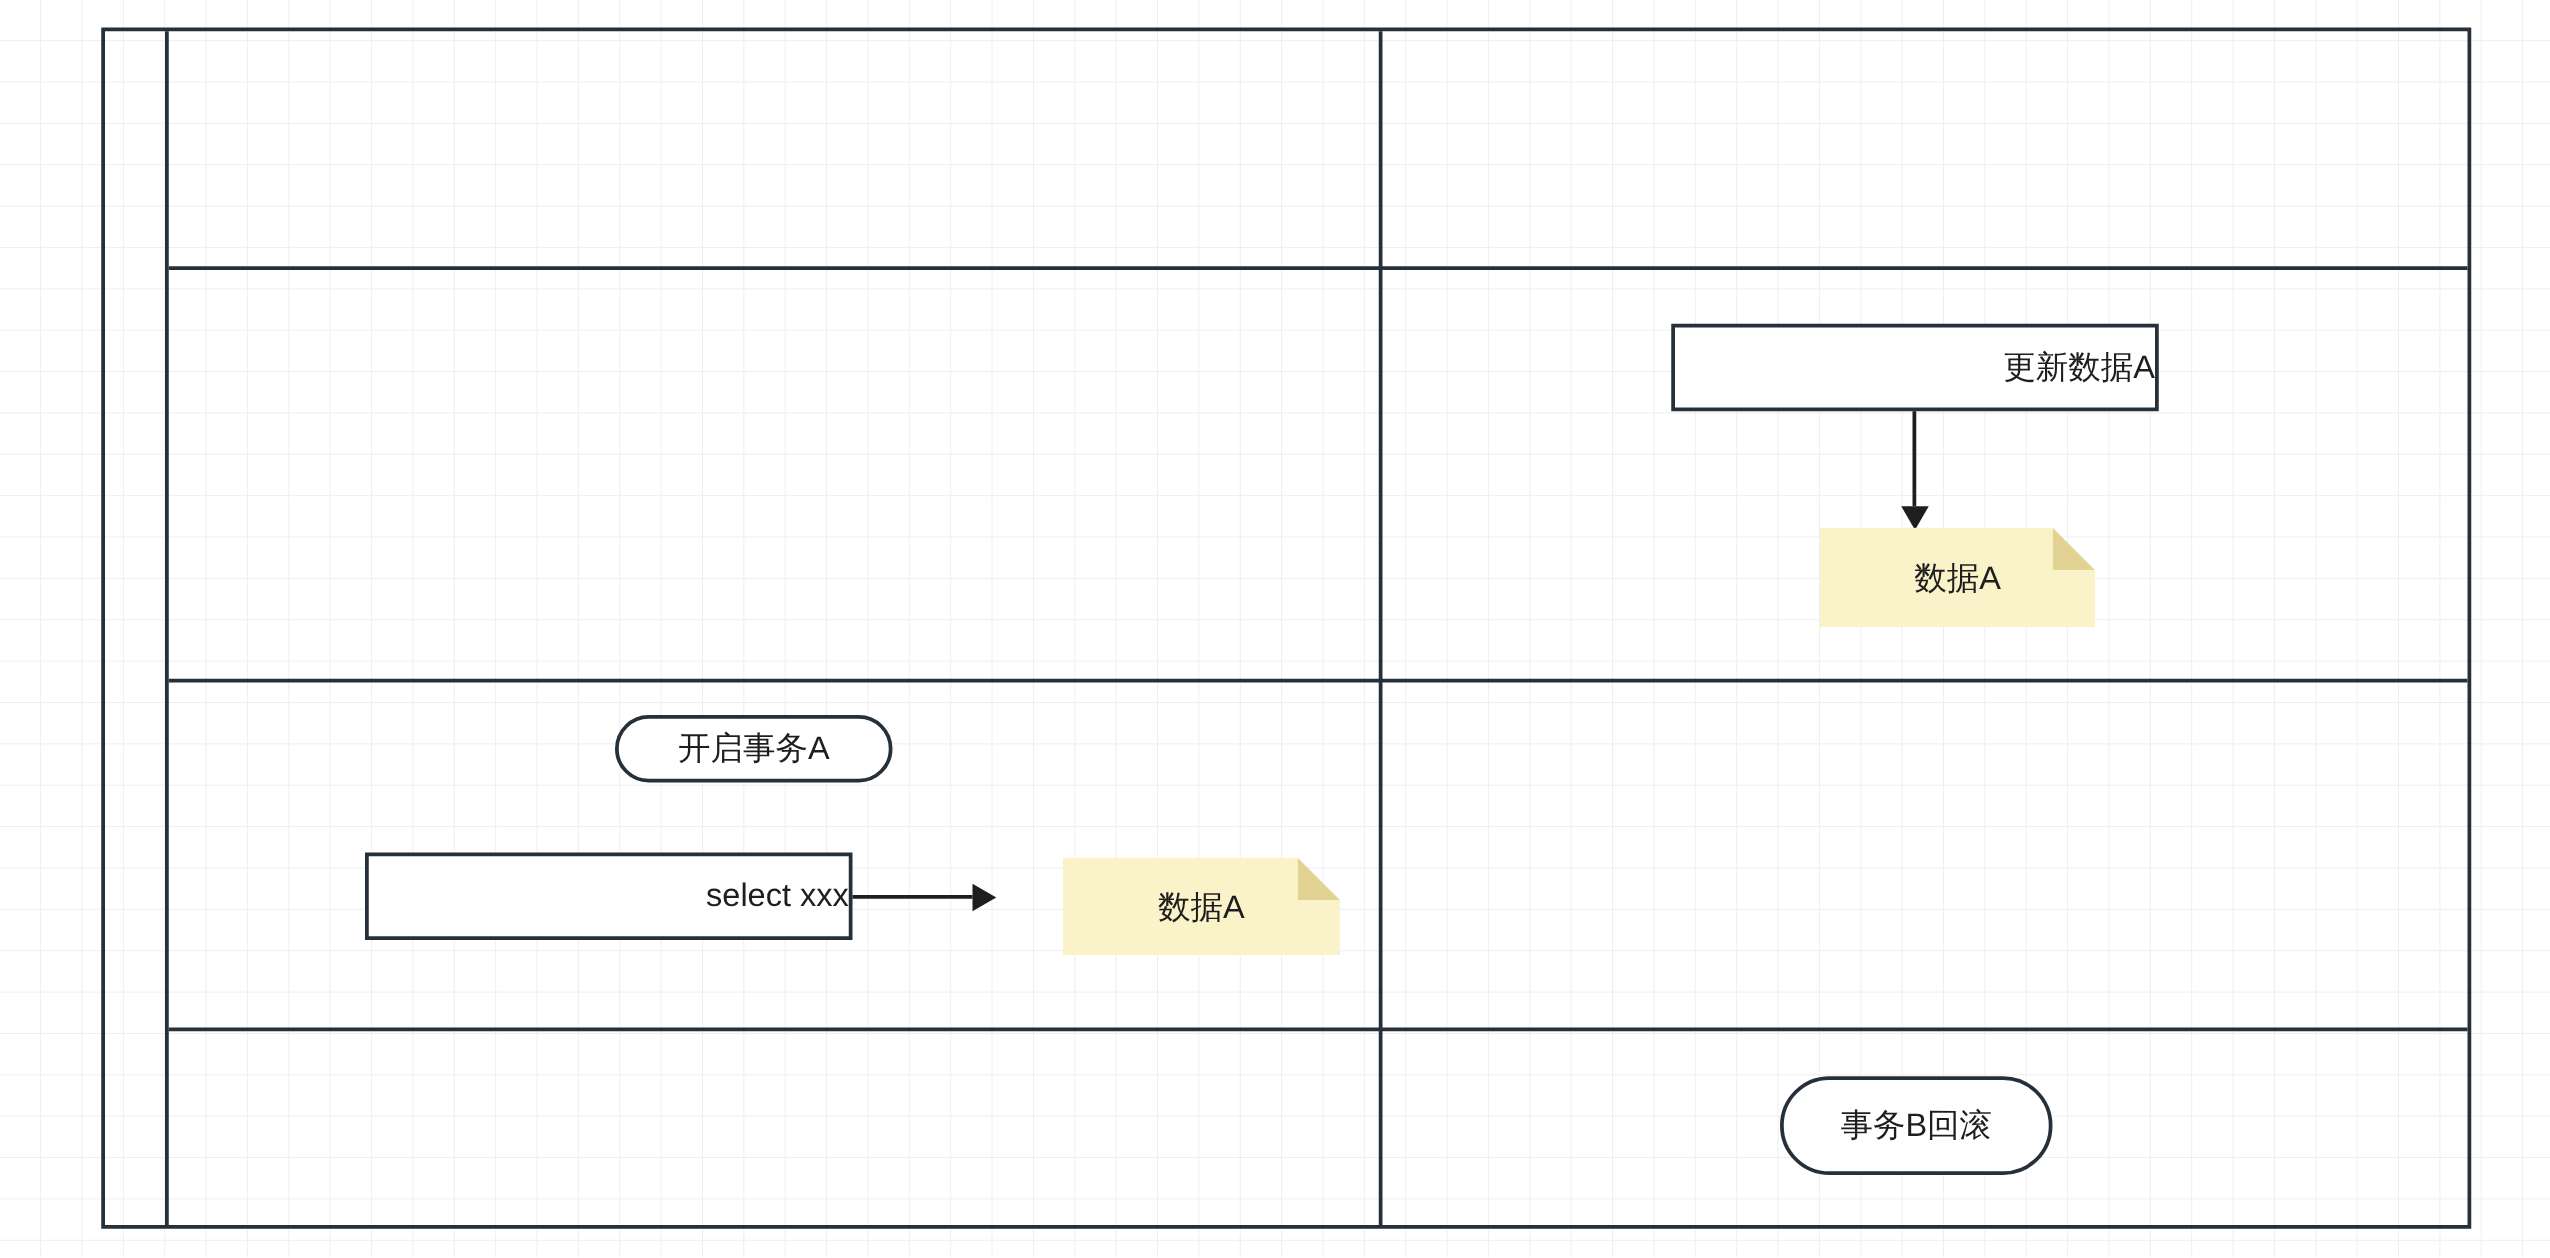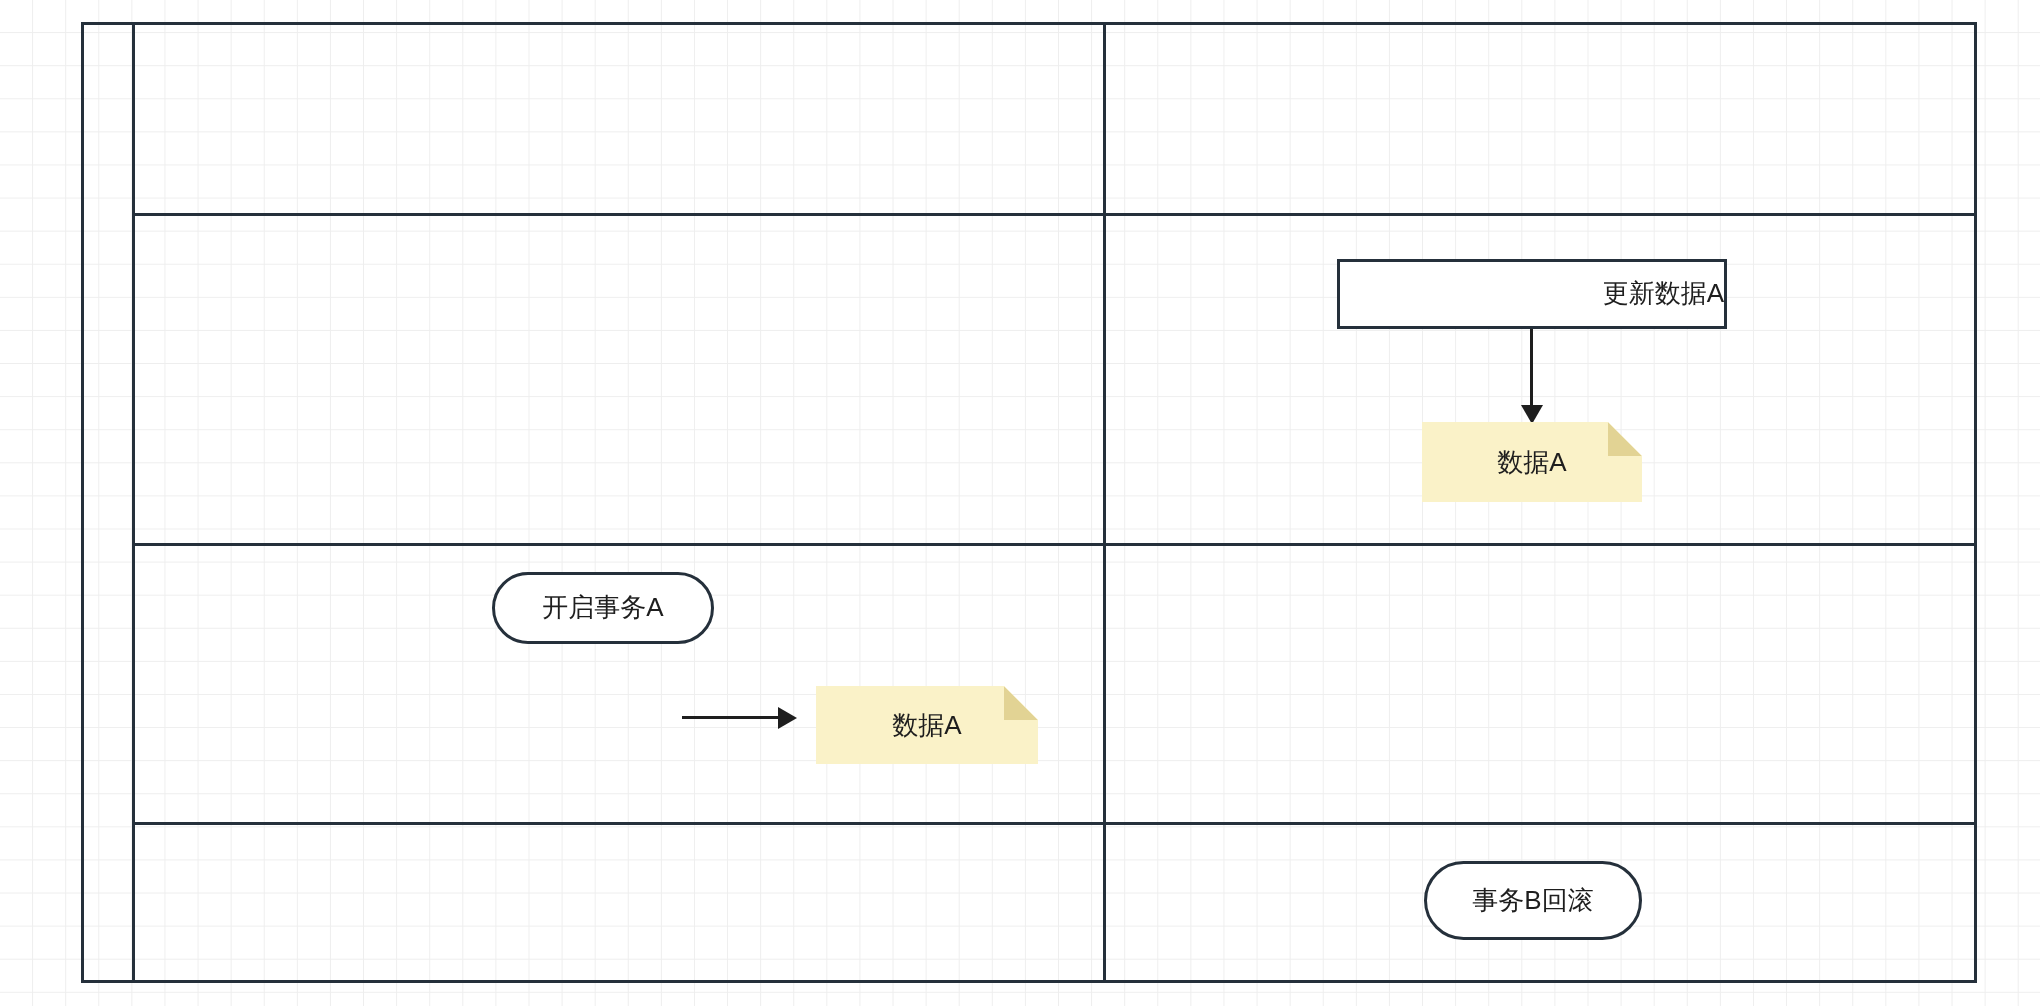--- a/index.html
+++ b/index.html
@@ -90,20 +90,21 @@
     position: absolute;
     box-sizing: border-box;
     display: flex;
     align-items: center;
     justify-content: center;
     color: #1e1e1e;
     font-size: 26px;
     white-space: nowrap;
     background: #faf2c8;
     clip-path: polygon(0 0, calc(100% - 34px) 0, 100% 34px, 100% 100%, 0 100%);
+    margin-left: 34px;
   }
   .note .fold {
     position: absolute;
     top: 0;
     right: 0;
     width: 34px;
     height: 34px;
     background: #e2d394;
     clip-path: polygon(0 0, 100% 100%, 0 100%);
   }
@@ -167,24 +168,27 @@
   <div class="conn" style="left:1530px; top:329px; width:3px; height:94px;">
     <div class="line-v" style="height:76px;"></div>
     <div class="arrow-down" style="left:-9px; top:76px;"></div>
   </div>
 
   <div class="note" style="left:1422px; top:422px; width:220px; height:80px;">
     <span class="fold"></span>
     <span class="note-label">数据A</span>
   </div>
 
-  <div class="node pill" style="left:492px; top:572px; width:222px; height:72px;justify-content:center;">
+  <div class="node pill" style="left:492px; top:572px; width:222px; height:54px;justify-content:center;">
     <span>开启事务A</span>
   </div>
 
+  <div class="node rect" style="left:292px; top:682px; width:390px; height:70px;">
+    <span>select xxx</span>
+  </div>
 
   <div class="conn" style="left:682px; top:716px; width:114px; height:3px;">
     <div class="line-h" style="width:96px;"></div>
     <div class="arrow-right" style="left:96px; top:-9px;"></div>
   </div>
 
   <div class="note" style="left:816px; top:686px; width:222px; height:78px;">
     <span class="fold"></span>
     <span class="note-label">数据A</span>
   </div>

